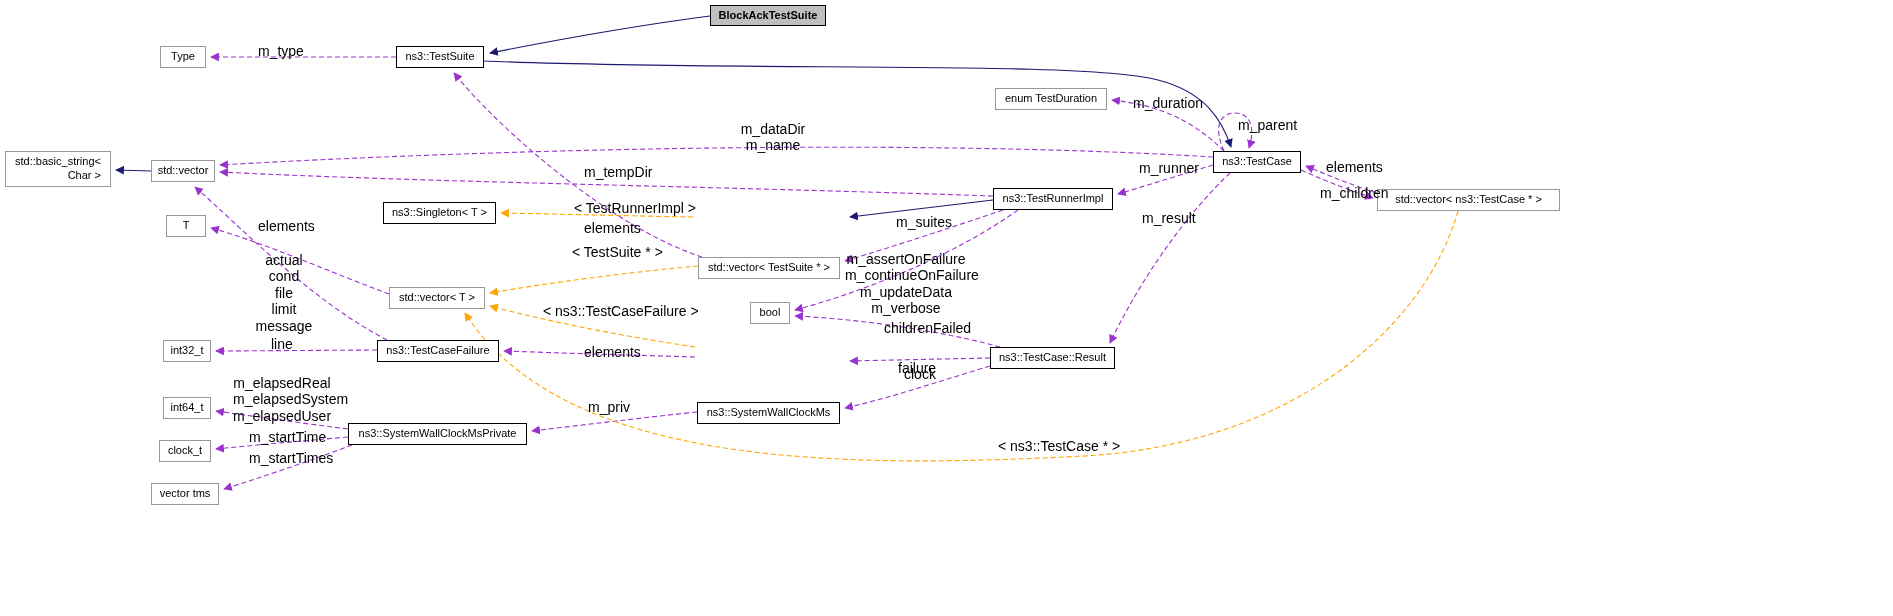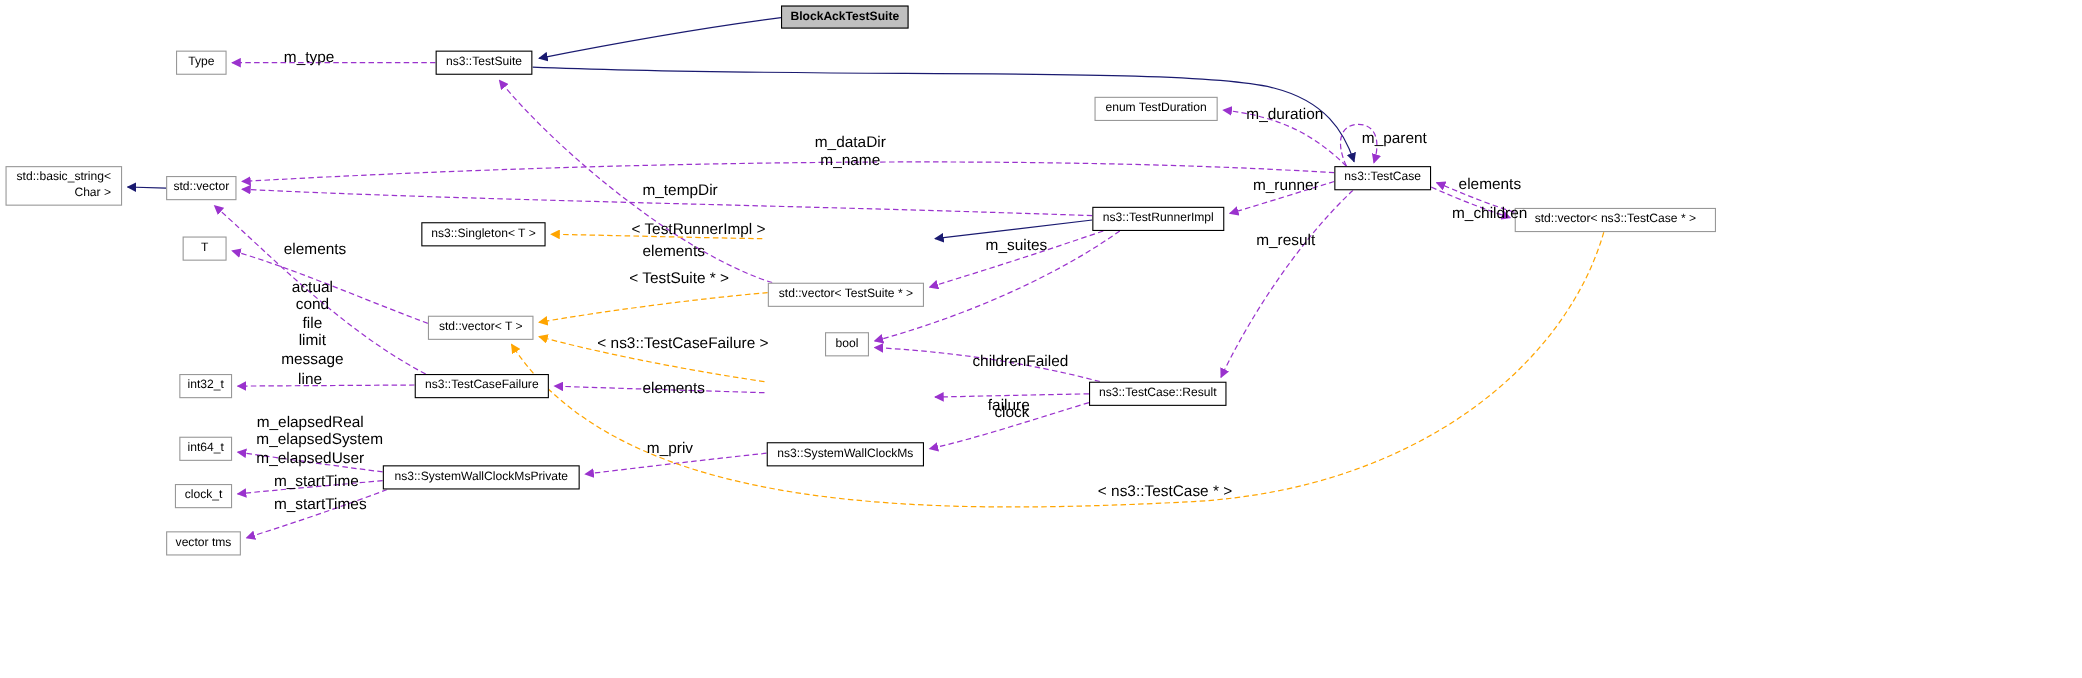--- a/index.html
+++ b/index.html
@@ -116,20 +116,24 @@
   <div class="elabel" style="left:1139px;top:160px">m_runner</div>
   <div class="elabel" style="left:896px;top:214px">m_suites</div>
   <div class="elabel" style="left:584px;top:220px">elements</div>
   <div class="elabel" style="left:258px;top:218px">elements</div>
   <div class="elabel center" style="left:255px;top:252px;width:58px">actual
 cond
 file
 limit
 message</div>
   <div class="elabel" style="left:271px;top:336px">line</div>
+  <div class="elabel center" style="left:845px;top:251px;width:122px">m_assertOnFailure
+m_continueOnFailure
+m_updateData
+m_verbose</div>
   <div class="elabel" style="left:884px;top:320px">childrenFailed</div>
   <div class="elabel" style="left:898px;top:360px">failure</div>
   <div class="elabel" style="left:904px;top:366px">clock</div>
   <div class="elabel" style="left:584px;top:344px">elements</div>
   <div class="elabel" style="left:1142px;top:210px">m_result</div>
   <div class="elabel" style="left:588px;top:399px">m_priv</div>
   <div class="elabel center" style="left:233px;top:375px;width:98px">m_elapsedReal
 m_elapsedSystem
 m_elapsedUser</div>
   <div class="elabel" style="left:249px;top:429px">m_startTime</div>

